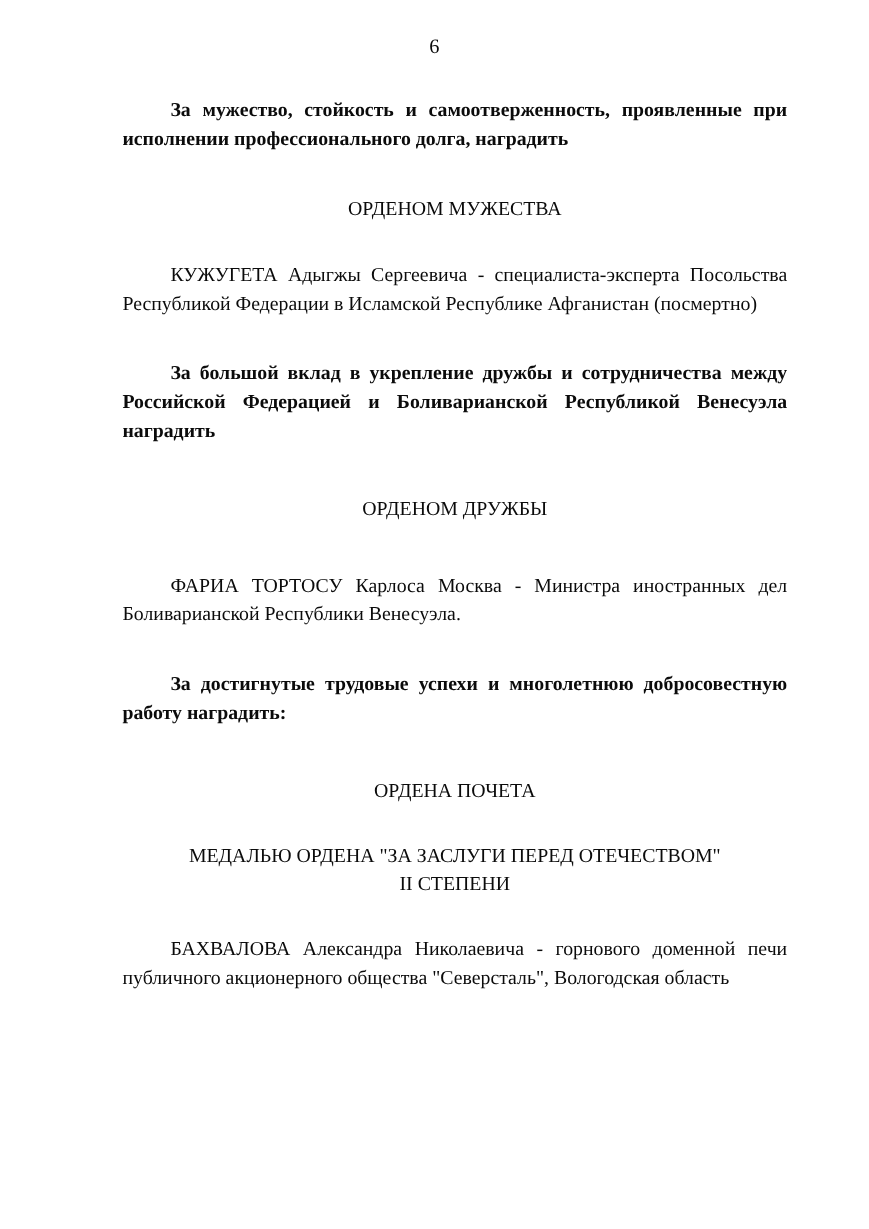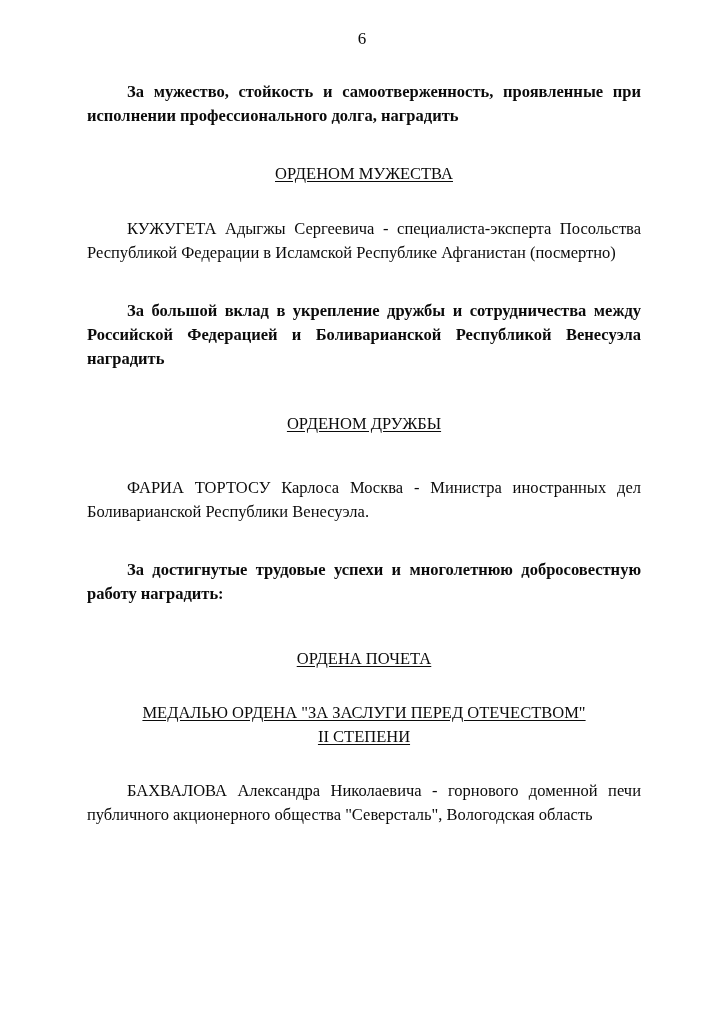--- a/index.html
+++ b/index.html
@@ -21,21 +21,21 @@
     position: absolute;
     top: 30px;
     left: 0;
     width: 724px;
     text-align: center;
     font-size: 17px;
     line-height: 1;
   }
   .content {
     position: absolute;
-    left: 87px;
+    left: 102px;
     top: 80px;
     width: 554px;
   }
   p {
     margin: 0;
     font-size: 16.5px;
     line-height: 24.2px;
     text-align: justify;
     text-justify: inter-word;
   }
@@ -46,21 +46,20 @@
     font-weight: bold;
     text-indent: 40px;
   }
   .heading {
     text-align: center;
     font-size: 16.5px;
     line-height: 24.2px;
     margin: 0;
   }
   .heading span.u {
-    text-decoration: underline;
     text-underline-offset: 2px;
   }
   .sp-before-26 { margin-top: 40px; }
   .sp-before-30 { margin-top: 30px; }
   .sp-before-34 { margin-top: 34px; }
 </style>
 </head>
 <body>
 
 <div class="page">

